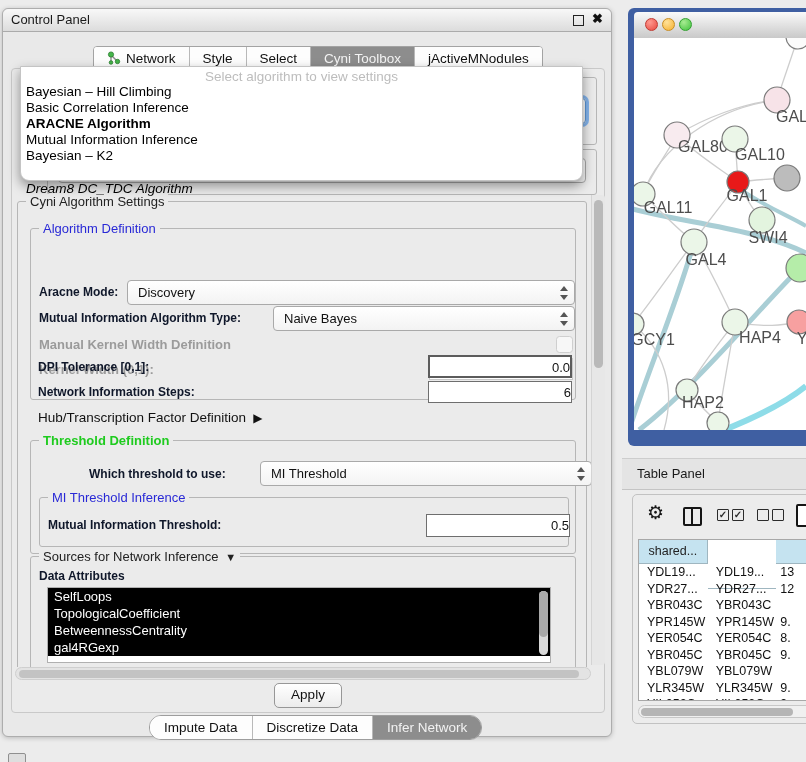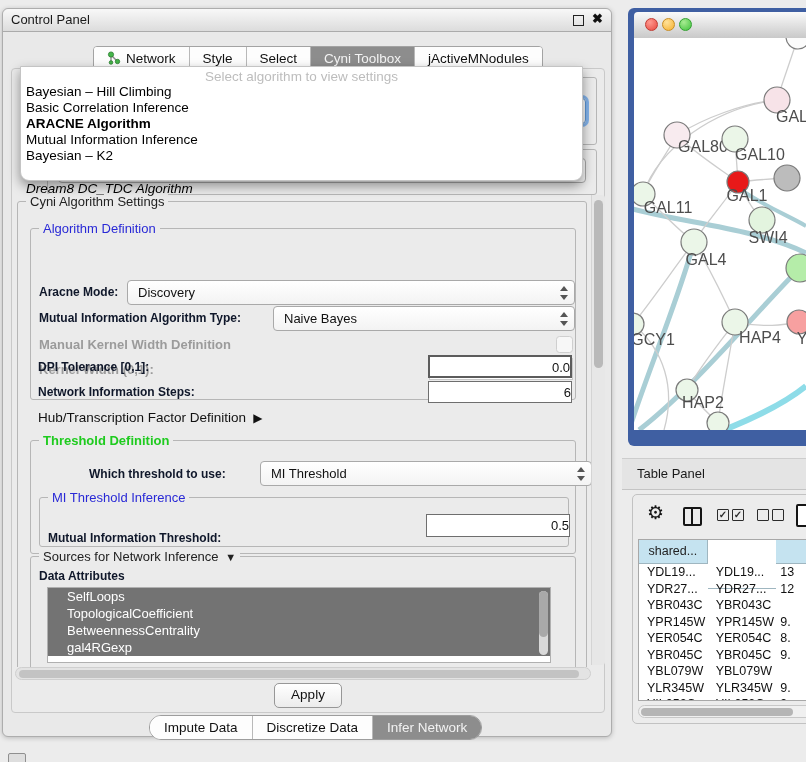--- a/index.html
+++ b/index.html
@@ -70,21 +70,21 @@
   .field{background:#fff;font-size:13px;color:#111;text-align:right;line-height:21px;box-sizing:border-box;}
   .field.dis{border:1px solid #c8c8c8;color:#a8a8a8;}
   .field.ed{border:2px solid #5c5c5c;}
   .field.ed2{border:1.5px solid #6e6e6e;}
   .chk{width:15px;height:15px;border:1px solid #cfcfcf;border-radius:3.5px;background:#f7f7f7;}
 
   .ttl-blue{color:#2929d6 !important;}
   .ttl-green{color:#1ecb1e !important;font-weight:bold;}
 
   #attr-list{background:#fff;border:1px solid #b0b0b0;}
-  .attr-item{height:17px;line-height:17px;background:#737373;color:#fff;font-size:13px;padding-left:19px;}
+  .attr-item{height:17px;line-height:17px;background:#000000;color:#fff;font-size:13px;padding-left:6px;}
   #attr-vscroll{position:absolute;right:2px;top:3px;width:9px;height:64px;background:#d9d9d9;border-radius:5px;}
   #attr-vthumb{position:absolute;left:0px;top:0px;width:9px;height:46px;background:#a9a9a9;border-radius:5px;}
 
   #settings-hscroll{left:12px;top:658px;width:576px;height:13px;background:#e3e3e3;border:1px solid #cfcfcf;border-radius:7px;box-sizing:border-box;}
   #settings-hthumb{left:3px;top:1.5px;width:560px;height:8px;background:#c3c3c3;border-radius:4px;}
 
   #apply-btn{
     left:271px;top:674px;width:66px;height:23px;
     background:linear-gradient(#ffffff,#ececec);
     border:1px solid #979797;border-radius:5px;
@@ -231,21 +231,21 @@
         <span class="ttl ttl-green">Threshold Definition</span>
 
         <span class="abs lbl-b" style="left:58px;top:26px;">Which threshold to use:</span>
         <div class="abs combo" style="left:206px;top:20px;width:332px;height:25px;margin-left:23px;">
           <span>MI Threshold</span>
           <span class="step"></span>
         </div>
 
         <div class="abs grp" style="left:8px;top:56px;width:528px;height:48px;">
           <span class="ttl ttl-blue">MI Threshold Inference</span>
-          <span class="abs lbl-b" style="left:8px;top:20px;margin-top:13px;">Mutual Information Threshold:</span>
+          <span class="abs lbl-b" style="left:8px;top:20px;">Mutual Information Threshold:</span>
           <div class="abs field ed2" style="left:386px;top:16px;width:144px;height:23px;">0.5</div>
         </div>
       </div>
 
       <div class="abs grp" style="left:12px;top:354px;width:544px;height:140px;">
         <span class="ttl">
           <span>Sources for Network Inference</span>
           <span style="font-size:11px;">&nbsp;▼</span>
         </span>
         <span class="abs lbl-b" style="left:8px;top:12px;">Data Attributes</span>

